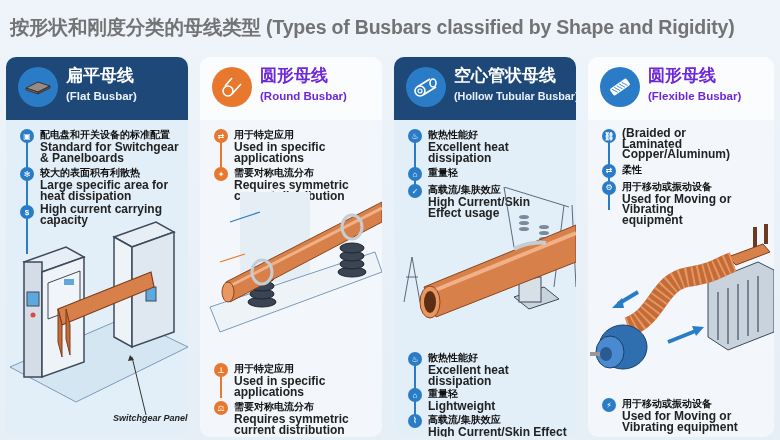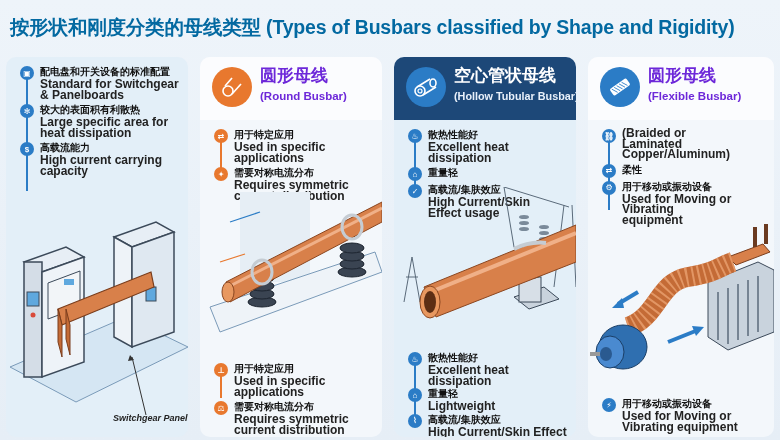--- a/index.html
+++ b/index.html
@@ -5,21 +5,21 @@
   * { box-sizing: border-box; margin: 0; padding: 0; }
   body {
     width: 780px; height: 440px; overflow: hidden;
     background: linear-gradient(180deg, #eef4fa 0%, #e6eef6 100%);
     font-family: "Liberation Sans", "DejaVu Sans", sans-serif;
     color: #111;
     position: relative;
   }
   .title {
     position: absolute; left: 10px; top: 14px;
-    font-size: 19.5px; font-weight: bold; color: #0369a1;
+    font-size: 19.5px; font-weight: bold; color: #737373;
     letter-spacing: -0.2px; white-space: nowrap;
   }
   .card {
     position: absolute; top: 57px; height: 380px; width: 182px;
     border-radius: 10px; overflow: hidden;
     background: #e3eff8;
   }
   .card.light { background: #f3f7fb; }
   .card .hdr {
     height: 63px; position: relative;
@@ -44,35 +44,45 @@
   .vline { position: absolute; width: 2px; }
   .illus { position: absolute; left: 0; right: 0; }
   .caption { position: absolute; font-size: 9px; font-weight: bold; color: #222; font-style: italic; }
 </style>
 </head>
 <body>
 
 <div class="title">按形状和刚度分类的母线类型 (Types of Busbars classified by Shape and Rigidity)</div>
 
 <div class="card dark" style="left:6px;">
+  <div class="hdr">
+    <div class="badge" style="background:#2b7cc6;">
+      <svg width="28" height="16" viewBox="0 0 28 16">
+          <polygon points="2,9 14,3 26,7 14,13" fill="#9a8a85" stroke="#333" stroke-width="1"></polygon>
+          <polygon points="2,9 14,13 14,15 2,11" fill="#6d5d58" stroke="#333" stroke-width="0.8"></polygon>
+          <polygon points="14,13 26,7 26,9 14,15" fill="#5c4d48" stroke="#333" stroke-width="0.8"></polygon>
+        </svg>
+    </div>
+    <div class="cn">扁平母线</div>
+    <div class="en">(Flat Busbar)</div>
+  </div>
   <div class="list">
     <div class="vline" style="left:20px;top:14px;height:120px;background:#2b7cc6;"></div>
     <div class="item">
       <span class="ic" style="background:#2b7cc6;">▣</span>
       <div class="c">配电盘和开关设备的标准配置</div>
       <div class="e">Standard for Switchgear &amp; Panelboards</div>
     </div>
     <div class="item">
       <span class="ic" style="background:#2b7cc6;">✻</span>
       <div class="c">较大的表面积有利散热</div>
       <div class="e">Large specific area for heat dissipation</div>
     </div>
     <div class="item">
       <span class="ic" style="background:#2b7cc6;">$</span>
-      <div class="c">高载流能力</div>
       <div class="e">High current carrying capacity</div>
     </div>
   </div>
   <div class="illus" style="top:160px;height:220px;">
     <svg width="182" height="220" viewBox="0 0 182 220">
       <polygon points="4,150 120,100 182,130 70,185" fill="#d5e6f3" stroke="#7a9ab8" stroke-width="1"></polygon>
 
       <polygon points="18,45 60,30 78,40 36,55" fill="#e7eef5" stroke="#3c4a5a" stroke-width="1.5"></polygon>
       <rect x="18" y="45" width="18" height="115" fill="#d4dde7" stroke="#3c4a5a" stroke-width="1.5"></rect>
       <polygon points="36,55 78,40 78,145 36,160" fill="#eef3f8" stroke="#3c4a5a" stroke-width="1.5"></polygon>

